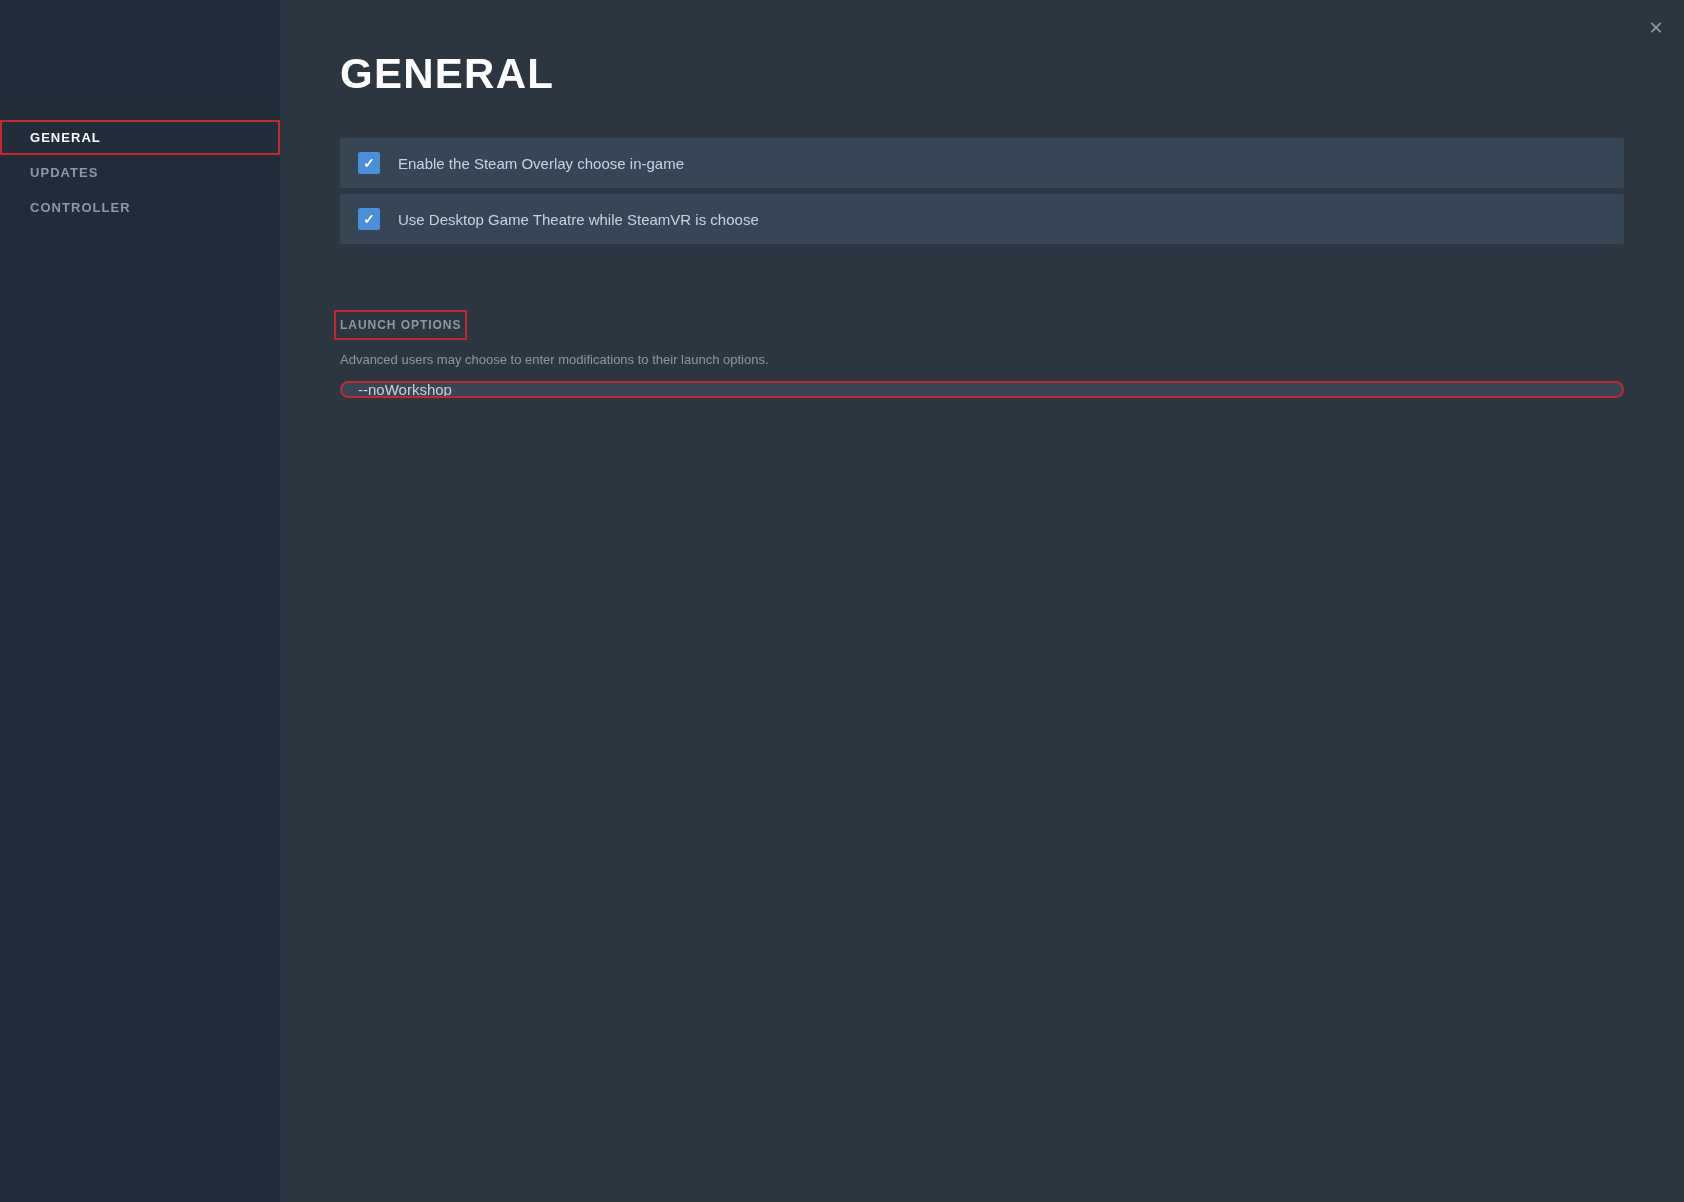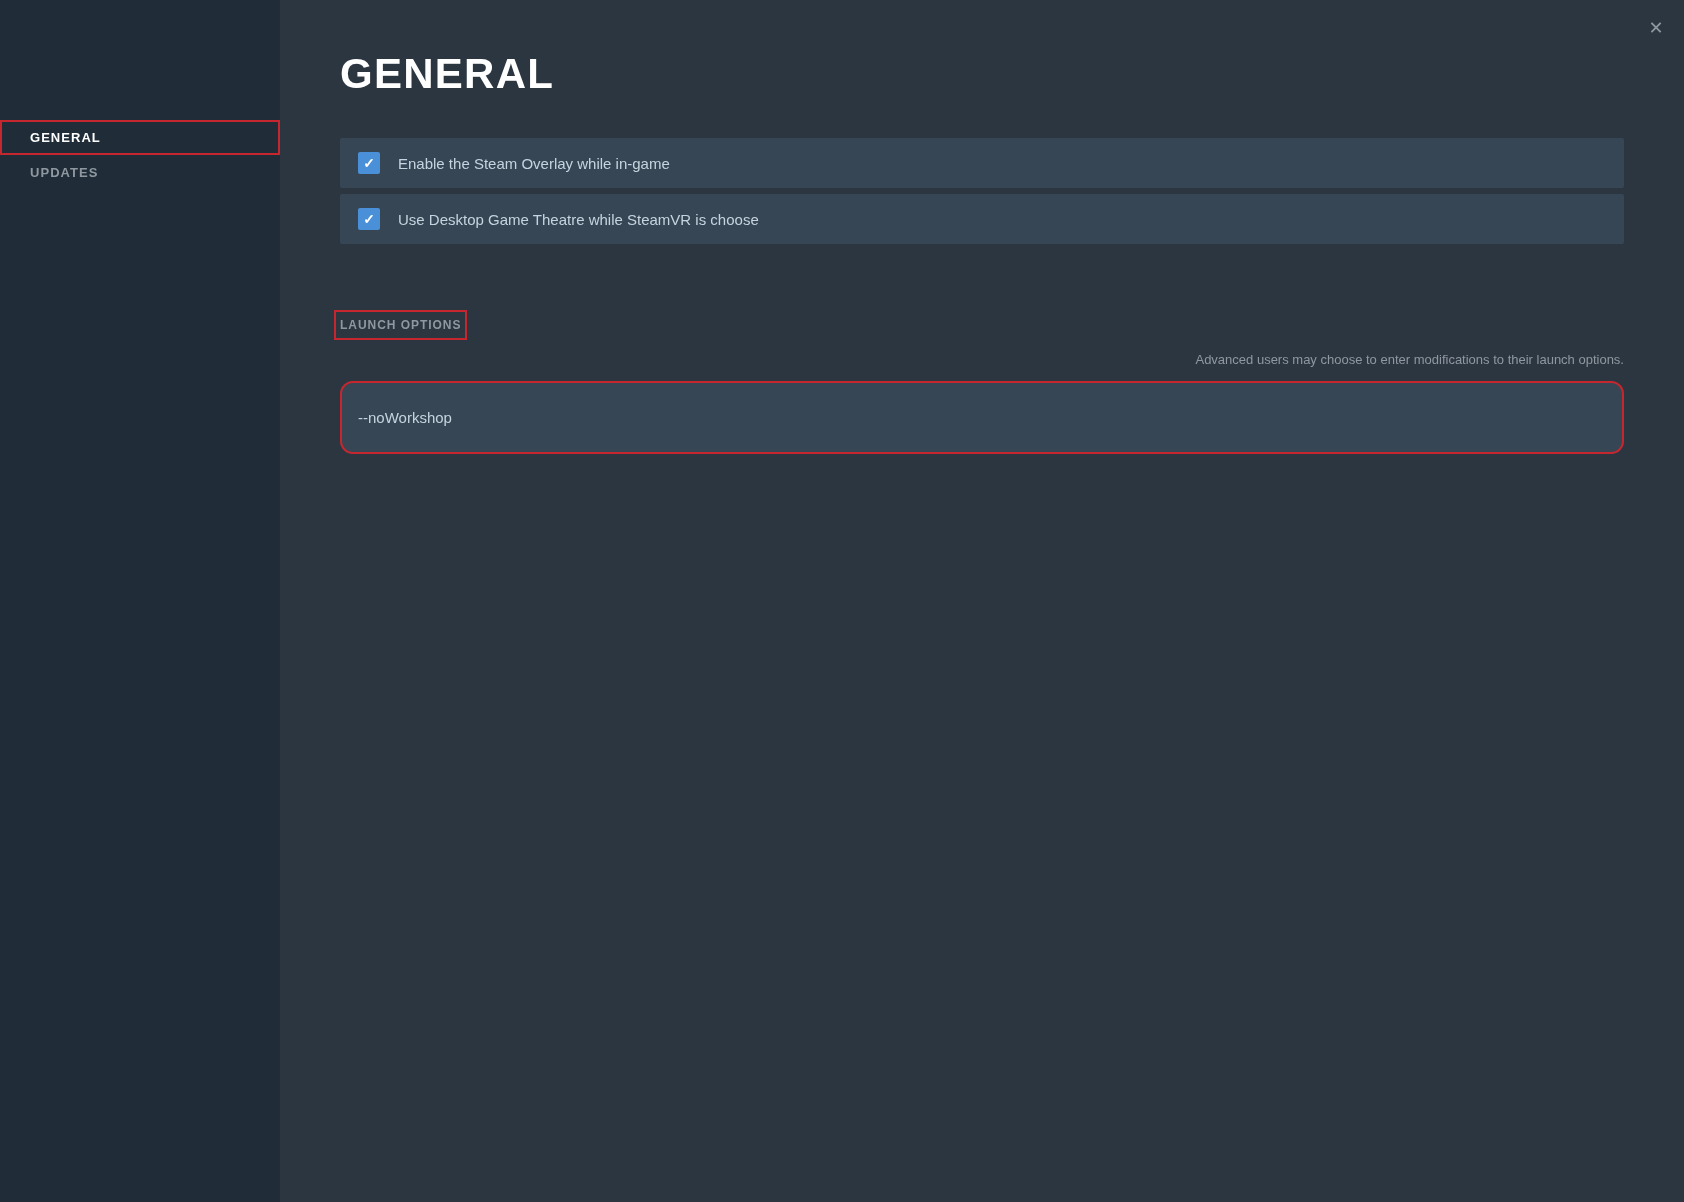--- a/index.html
+++ b/index.html
@@ -129,28 +129,27 @@
       outline-offset: 4px;
       display: inline-block;
       padding: 2px 0;
     }
 
     .section-description {
       color: #8f98a0;
       font-size: 13px;
       margin-bottom: 14px;
       margin-top: 10px;
-      text-align: right;
     }
 
     .launch-options-input {
       width: 100%;
       background-color: #374655;
       border: none;
-      padding: 28px 18px;
+      padding: 0 18px;
       color: #c6d4df;
       font-size: 15px;
       font-family: Arial, sans-serif;
       outline: 2px solid #c6262e;
       outline-offset: -2px;
       border-radius: 13px;
     }
   </style>
 </head>
 <body>
@@ -161,31 +160,34 @@
     <span>✕</span>
   </div>
 
   <div class="sidebar">
     <div class="sidebar-item active">
       <span>GENERAL</span>
     </div>
     <div class="sidebar-item">
       <span>UPDATES</span>
     </div>
+    <div class="sidebar-item">
+      <span>CONTROLLER</span>
+    </div>
   </div>
 
   <div class="main-content">
 
     <div class="page-title">GENERAL</div>
 
     <div class="checkbox-row">
       <div class="checkbox-box">
         <span class="checkmark">✓</span>
       </div>
-      <span class="checkbox-label">Enable the Steam Overlay while in-game</span>
+      <span class="checkbox-label">Enable the Steam Overlay choose in-game</span>
     </div>
 
     <div class="checkbox-row">
       <div class="checkbox-box">
         <span class="checkmark">✓</span>
       </div>
       <span class="checkbox-label">Use Desktop Game Theatre while SteamVR is choose</span>
     </div>
 
     <div style="margin-top: 36px;">

